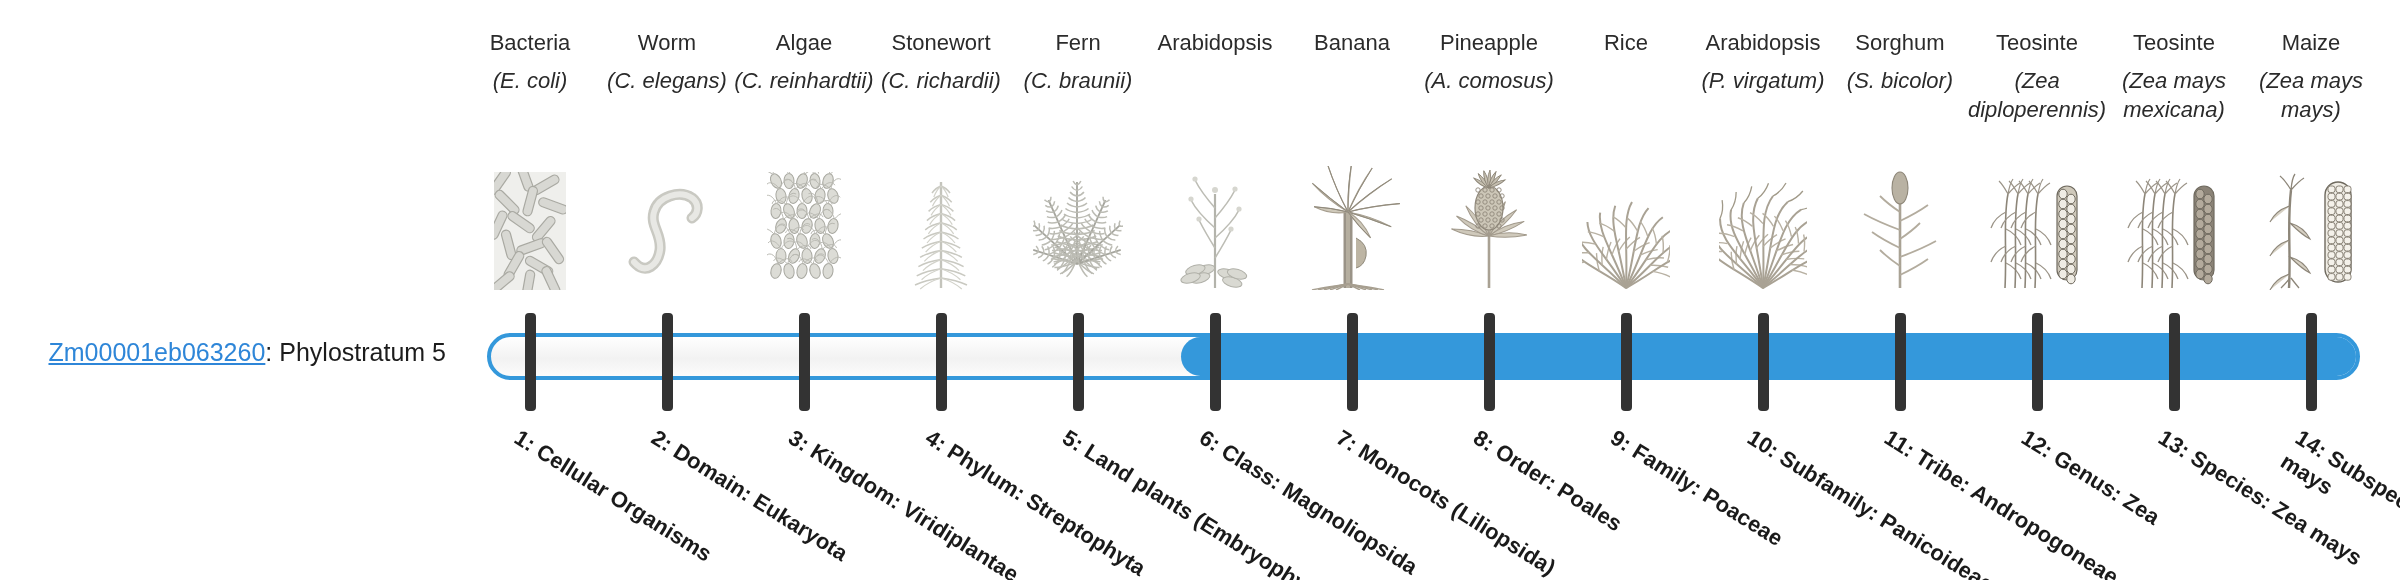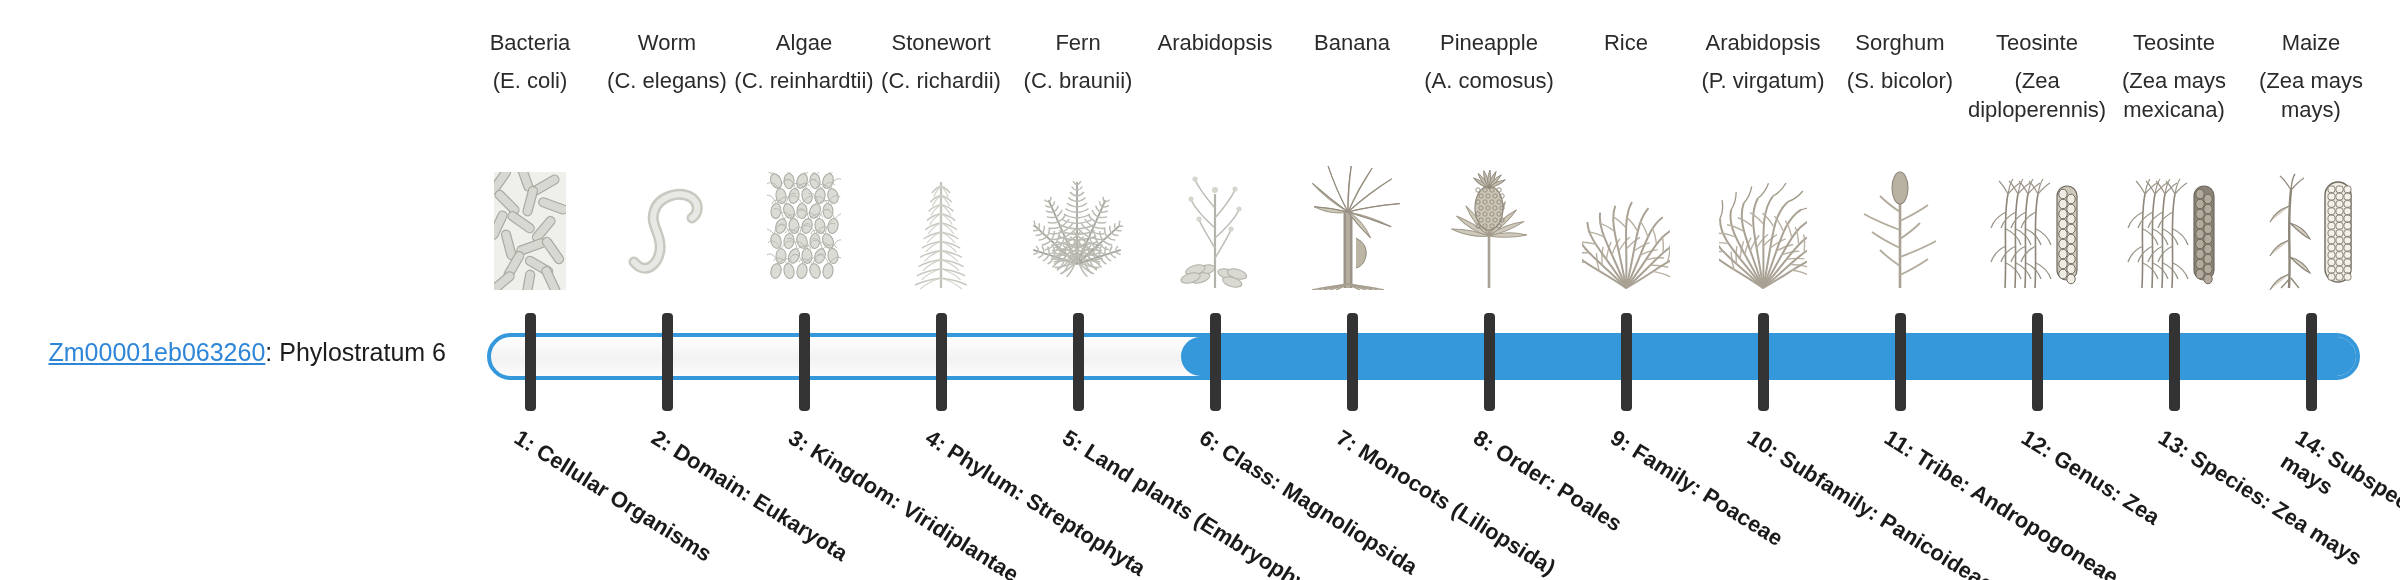--- a/index.html
+++ b/index.html
@@ -51,20 +51,21 @@
     font-size: 22px;
     line-height: 30px;
     color: #2b2b2b;
     height: 30px;
     overflow: visible;
     white-space: nowrap;
   }
   .sci-name {
     font-size: 22px;
     line-height: 29px;
+    font-style: italic;
     color: #2b2b2b;
     margin-top: 8px;
     height: 58px;
   }
 
   
   .organism {
     position: absolute;
     top: 170px;
     height: 120px;
@@ -123,21 +124,21 @@
     transform-origin: 0 0;
     white-space: normal;
   }
 </style>
 </head>
 <body>
 
 <div id="root">
 
   <div id="gene-label">
-    <span class="gene-id">Zm00001eb063260</span><span>: </span><span>Phylostratum 6</span>
+    <span class="gene-id">Zm00001eb063260</span><span>: </span><span>Phylostratum 5</span>
   </div>
 
   <div id="columns-layer">
       <div class="col" style="left: 530px;">
         <div class="common-name">Bacteria</div>
         <div class="sci-name">(E. coli)</div>
       </div>
       <div class="organism" style="left: 530px;">
         <svg width="72" height="118" viewBox="0 0 72 118">
           <rect width="72" height="118" fill="#efefec"></rect>

